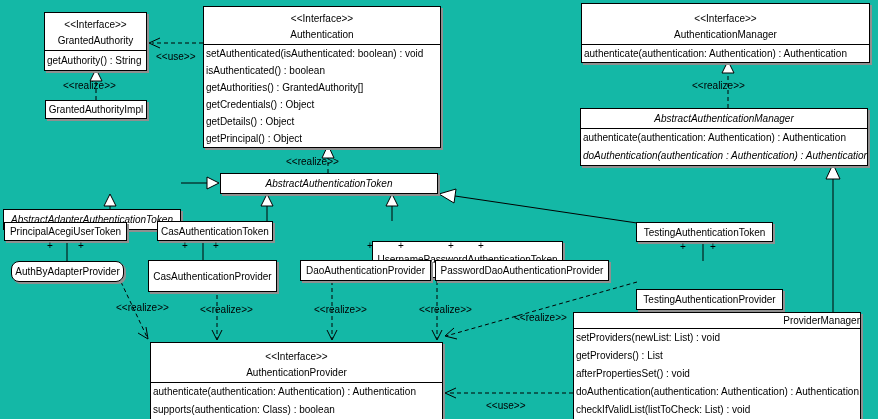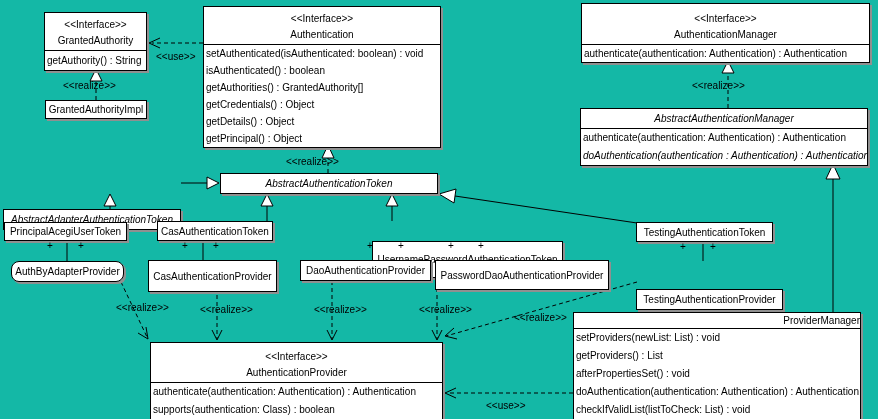--- a/index.html
+++ b/index.html
@@ -154,21 +154,21 @@
   </div>
 
   <div class="box single" style="left:148px;top:260px;width:129px;height:32px;">
     <span>CasAuthenticationProvider</span>
   </div>
 
   <div class="box single" style="left:300px;top:260px;width:131px;height:21px;">
     <span>DaoAuthenticationProvider</span>
   </div>
 
-  <div class="box single" style="left:435px;top:260px;width:174px;height:30px;">
+  <div class="box single" style="left:435px;top:260px;width:174px;height:21px;">
     <span>PasswordDaoAuthenticationProvider</span>
   </div>
 
   <div class="box single" style="left:636px;top:261px;width:147px;height:21px;margin-top:28px;">
     <span>TestingAuthenticationProvider</span>
   </div>
 
   <div class="box" style="left:150px;top:342px;width:293px;">
     <div class="hdr" style="padding-top:2px;">
       <div class="stereo">&lt;&lt;Interface&gt;&gt;</div>

